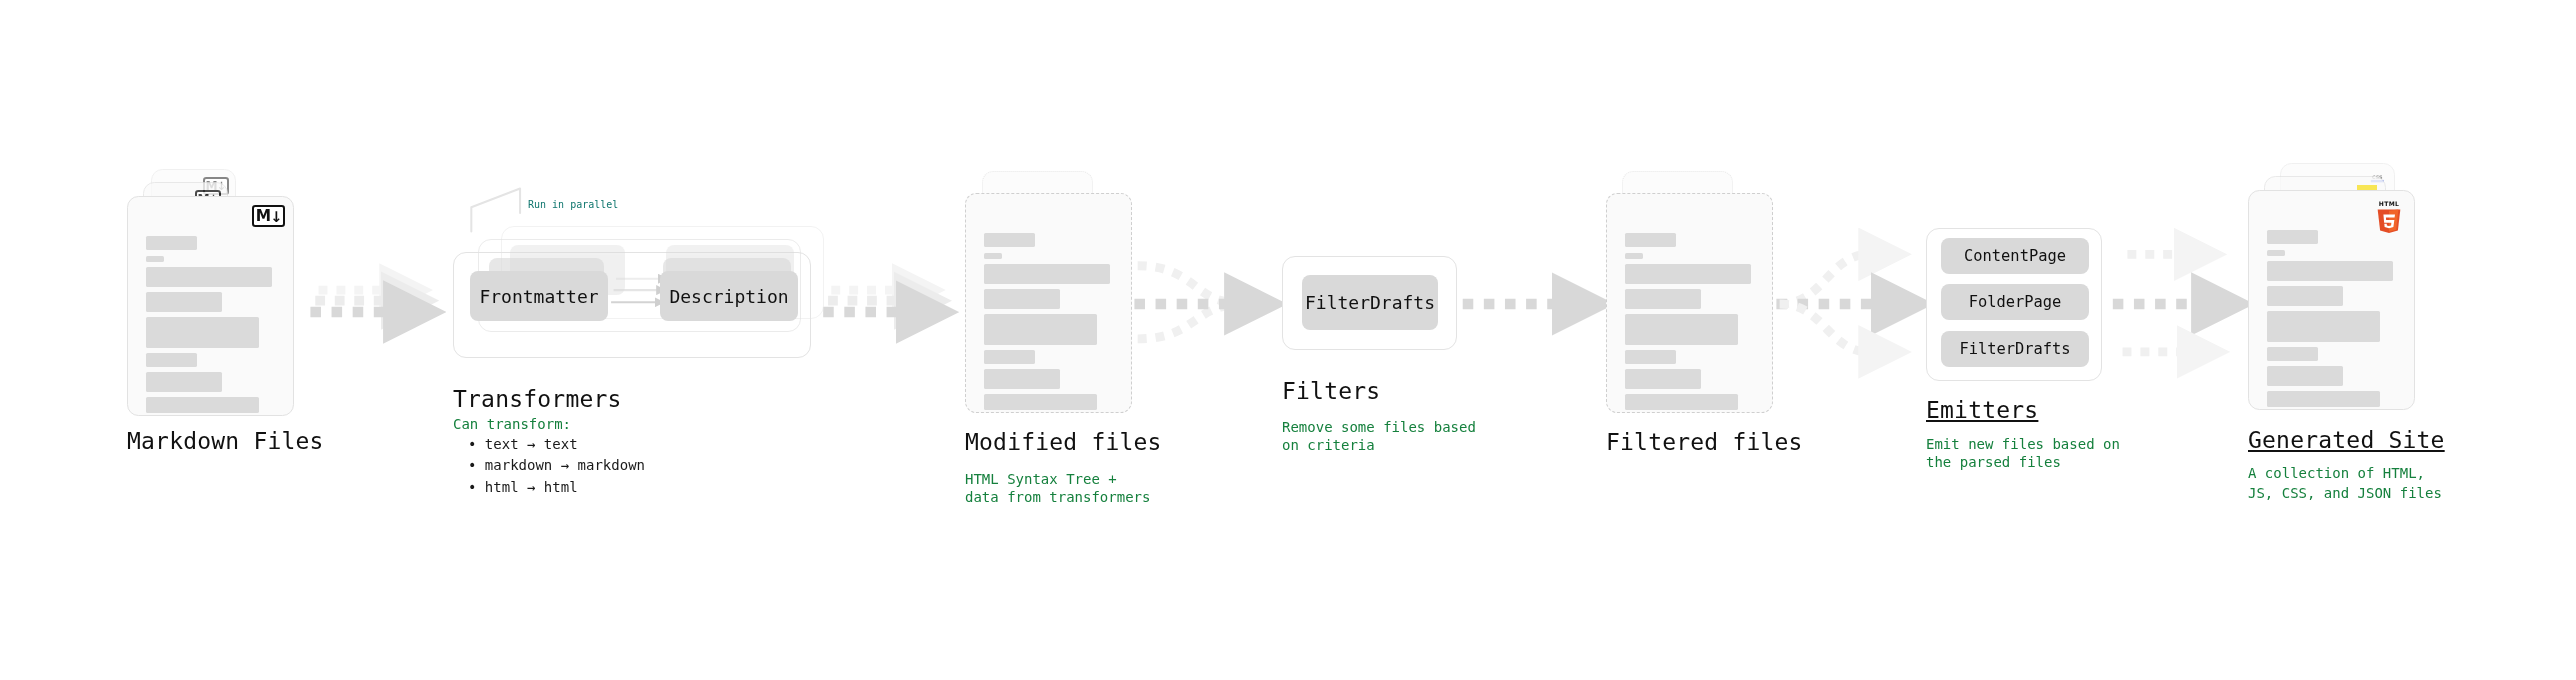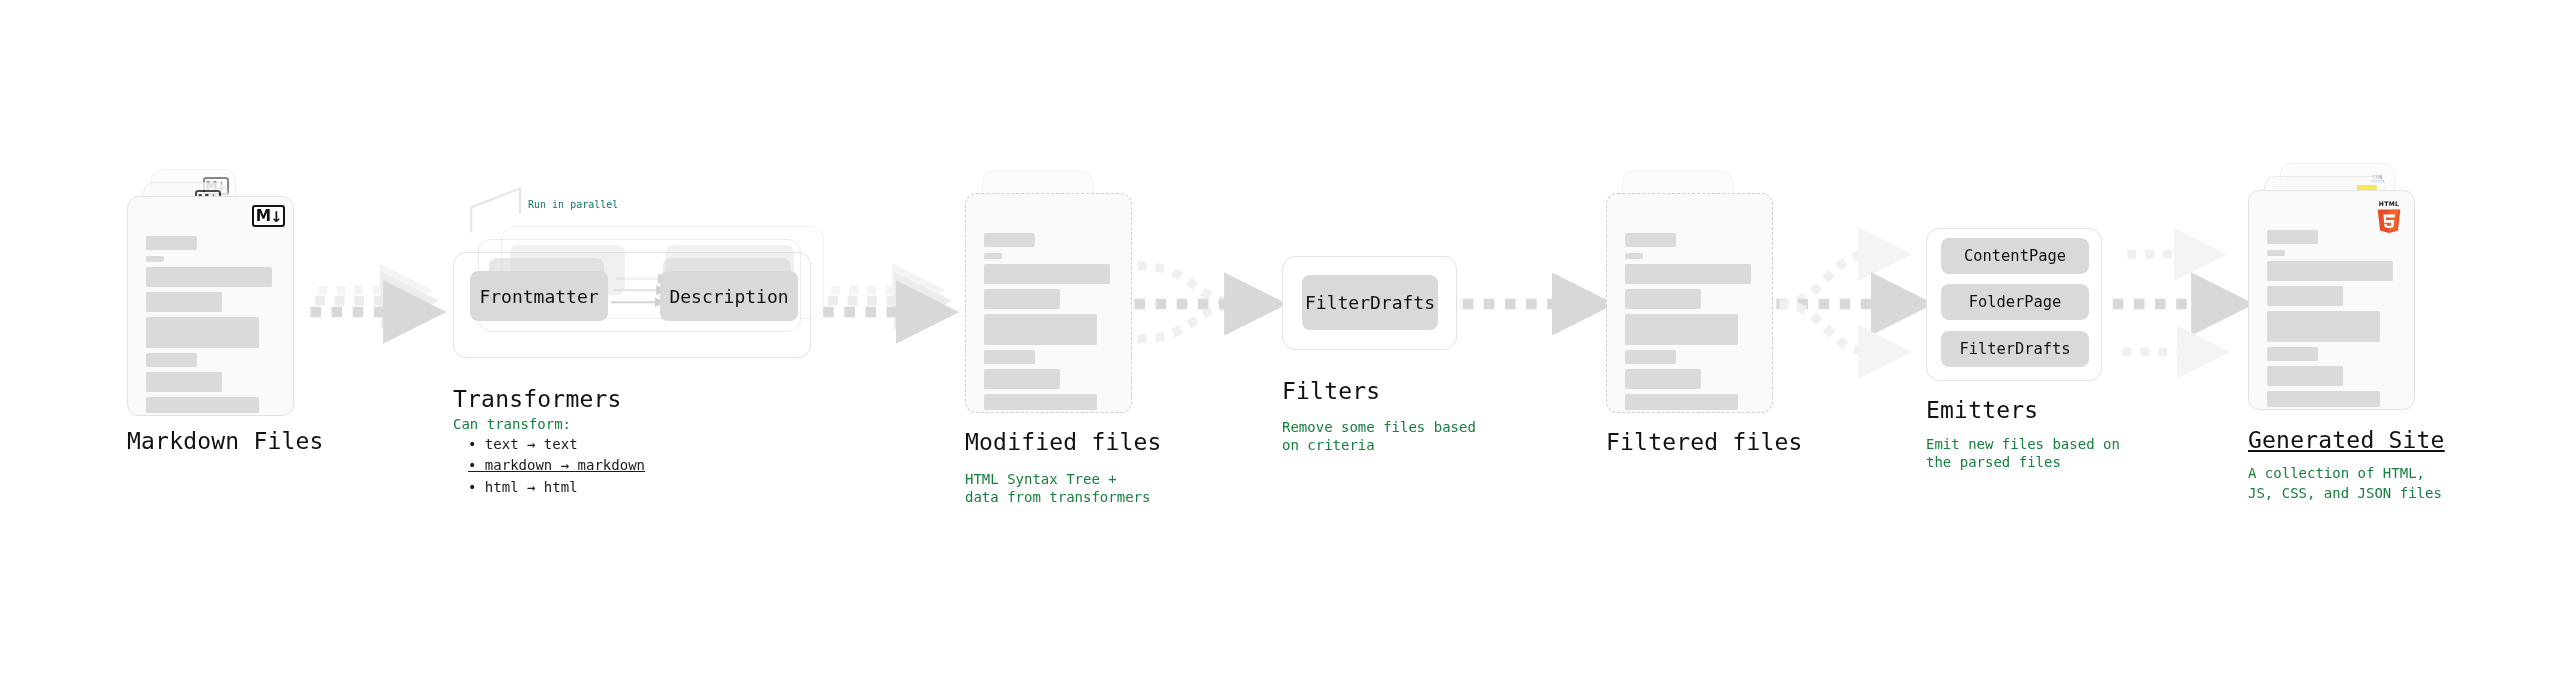--- a/index.html
+++ b/index.html
@@ -275,21 +275,21 @@
       <span>Description</span>
     </div>
   </div>
 
   <div class="annot" style="left:528px; top:199px;">Run in parallel</div>
 
   <div class="title" style="left:453px; top:386px;">Transformers</div>
 
   <div class="subtitle" style="left:453px; top:415px;">Can transform:</div>
   <div class="bullet-list" style="left:468px; top:435px;">• text → text</div>
-  <div class="bullet-list" style="left:468px; top:456px;text-decoration:underline;">• markdown → markdown</div>
+  <div class="bullet-list" style="left:468px; top:456px;">• markdown → markdown</div>
   <div class="bullet-list" style="left:468px; top:478px;">• html → html</div>
 
   <div class="doc-stack">
     <div class="doc-card dotted-top ghost2" style="left:982px; top:171px; width:111px; height:49px; border-style:dotted;"></div>
     <div class="doc-card dashed" style="left:965px; top:193px; width:167px; height:220px;">
       <div class="doc-lines">
         <div class="doc-line" style="left:18px; top:39px;  width:51px;  height:14px;"></div>
         <div class="doc-line" style="left:18px; top:59px;  width:18px;  height:5.7px;"></div>
         <div class="doc-line" style="left:18px; top:70px;  width:126px; height:20.3px;"></div>
         <div class="doc-line" style="left:18px; top:95px; width:76px;  height:20.3px;"></div>
@@ -336,21 +336,21 @@
     <div class="chip" style="left:1941px; top:238px; width:148px; height:36px; font-size:15.4px;">
       <span>ContentPage</span>
     </div>
     <div class="chip" style="left:1941px; top:284px; width:148px; height:36px; font-size:15.4px;">
       <span>FolderPage</span>
     </div>
     <div class="chip" style="left:1941px; top:331px; width:148px; height:36px; font-size:15.4px;">
       <span>FilterDrafts</span>
     </div>
   </div>
-  <div class="title" style="left:1926px; top:397px;">Emitters</div>
+  <div class="title" style="left:1926px; top:397px;text-decoration:underline;">Emitters</div>
   <div class="subtitle" style="left:1926px; top:435px;">Emit new files based on</div>
   <div class="subtitle" style="left:1926px; top:453px;">the parsed files</div>
 
   <div class="doc-stack">
 
     <div class="doc-card solid ghost2" style="left:2280px; top:163px; width:115px; height:49px;">
       <div class="css3-badge" style="right:9.8px; top:9px;">
         <svg width="14.6" height="10.6" viewBox="0 0 18 13">
           <text x="9" y="7" font-size="6" font-weight="700" fill="#111" text-anchor="middle" font-family="DejaVu Sans, sans-serif">CSS</text>
           <rect x="1" y="8.5" width="16" height="3" fill="#264de4"></rect>

